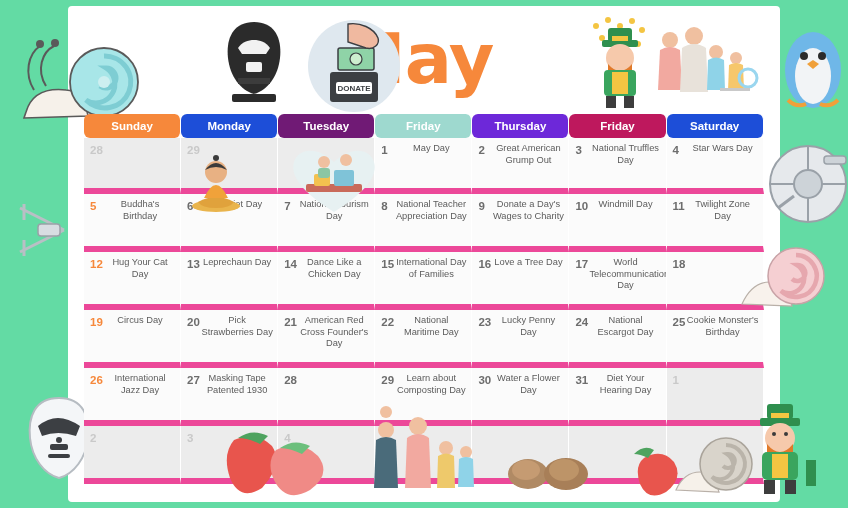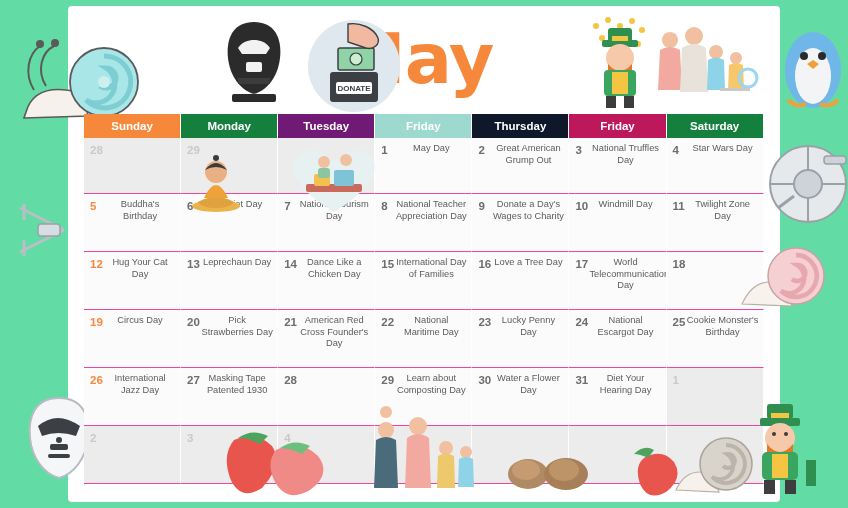--- a/index.html
+++ b/index.html
@@ -31,26 +31,27 @@
   .grid{
     position:absolute;left:84px;top:114px;width:680px;height:380px;
     display:grid;
     grid-template-columns:repeat(7,97.1px);
     grid-template-rows:24px 56px 58px 58px 58px 58px 58px;
   }
   .dow{
     color:#ffffff;font-size:11.5px;font-weight:bold;
     display:flex;align-items:center;justify-content:center;
     border-right:1px solid #ffffff;
+    border-radius:6px;
   }
   .dow:last-child{border-right:none;}
   .cell{
     position:relative;
     border-right:1px solid #ffffff;
-    border-bottom:1px solid #ec4899;
+    border-bottom:6px solid #ec4899;
     background:#f2f2f2;
     overflow:hidden;
   }
   .cell.white{background:#fbfbfb;}
   .cell.grayout{background:#ececec;}
   .cell:nth-child(7n+8){}
   .num{
     position:absolute;left:6px;top:6px;
     font-size:11.5px;font-weight:bold;color:#6d6d6d;
   }
@@ -217,26 +218,26 @@
       <path d="M24 34 q10 -8 20 -8 q10 0 22 8 l-4 10 q-18 -6 -34 0 Z" fill="#3c3f43"></path>
       <rect x="36" y="52" width="18" height="6" rx="2" fill="#3c3f43"></rect>
       <rect x="34" y="62" width="22" height="4" rx="2" fill="#3c3f43"></rect>
       <circle cx="45" cy="48" r="3" fill="#3c3f43"></circle>
     </svg>
   </div>
 
   <div class="grid">
 
     <div class="dow" style="background:#f6883b">Sunday</div>
-    <div class="dow" style="background:#15803d">Monday</div>
+    <div class="dow" style="background:#1d4ed8">Monday</div>
     <div class="dow" style="background:#701a75">Tuesday</div>
     <div class="dow" style="background:#9ed9cf">Friday</div>
-    <div class="dow" style="background:#0f172a">Thursday</div>
+    <div class="dow" style="background:#6d28d9">Thursday</div>
     <div class="dow" style="background:#be185d">Friday</div>
-    <div class="dow" style="background:#15803d">Saturday</div>
+    <div class="dow" style="background:#1d4ed8">Saturday</div>
 
     <div class="cell grayout">
       <div class="num dim">28</div>
       <div class="evt"></div>
     </div>
     <div class="cell grayout">
       <div class="num dim">29</div>
       <div class="evt"></div>
     </div>
     <div class="cell grayout">

